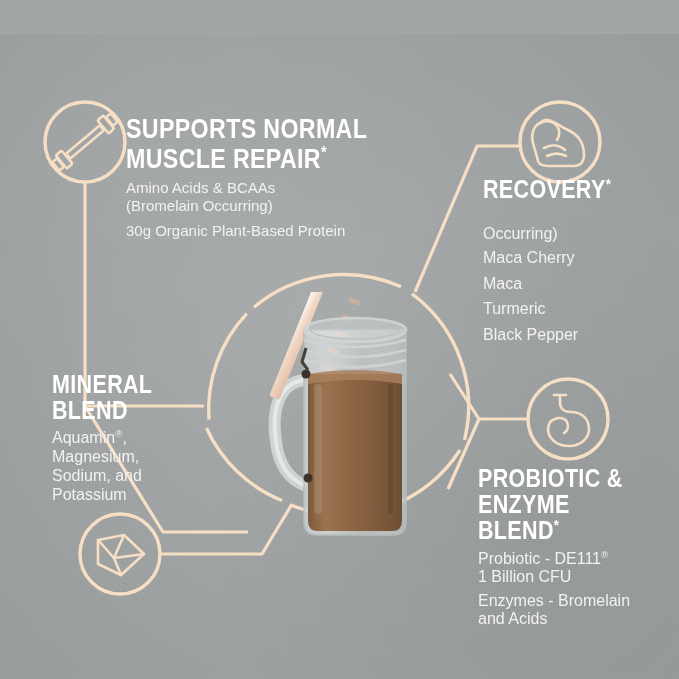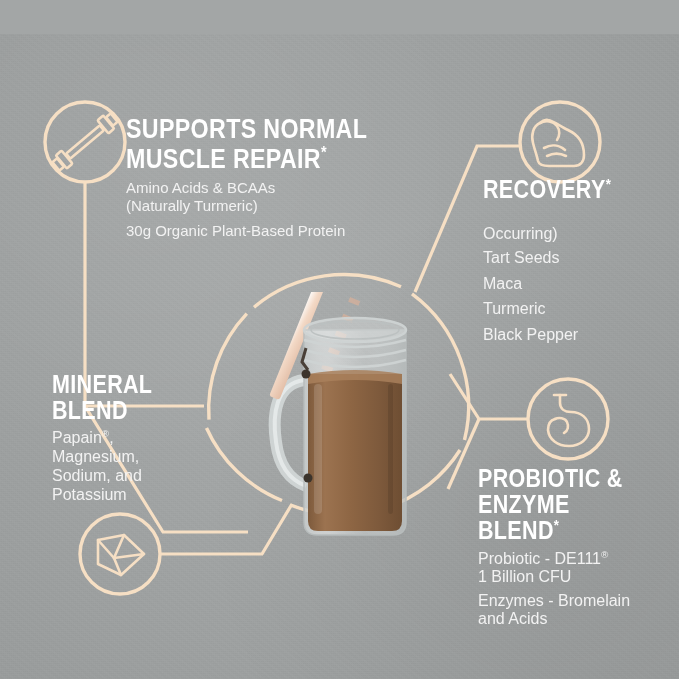--- a/index.html
+++ b/index.html
@@ -303,47 +303,47 @@
         <circle cx="40" cy="186" r="4.5" fill="#3c342c"></circle>
       </g>
     </svg>
   </div>
 
   <div class="block" id="b-muscle">
     <div class="head"><span>SUPPORTS NORMAL MUSCLE REPAIR</span><span class="sup">*</span></div>
     <div class="sub">
       <p>
         <span>Amino Acids &amp; BCAAs</span><br>
-        <span>(Naturally Turmeric)</span>
+        <span>(Bromelain Occurring)</span>
       </p>
       <p>30g Organic Plant-Based Protein</p>
     </div>
   </div>
 
   <div class="block" id="b-recovery">
     <div class="head"><span>RECOVERY</span><span class="sup">*</span></div>
     <div class="sub">
       <p class="tight">
         <br>
         <span>Occurring)</span>
       </p>
-      <p>Tart Seeds</p>
+      <p>Maca Cherry</p>
       <p>Maca</p>
       <p>Turmeric</p>
       <p>Black Pepper</p>
     </div>
   </div>
 
   <div class="block" id="b-mineral">
     <div class="head">
       <span>MINERAL</span><br>
       <span>BLEND</span>
     </div>
     <div class="sub">
-      <p><span>Papain</span><sup>®</sup><span>,</span></p>
+      <p><span>Aquamin</span><sup>®</sup><span>,</span></p>
       <p>Magnesium,</p>
       <p>Sodium, and</p>
       <p>Potassium</p>
     </div>
   </div>
 
   <div class="block" id="b-probiotic">
     <div class="head">
       <span>PROBIOTIC &amp;</span><br><span>ENZYME BLEND</span><span class="sup">*</span>
     </div>

